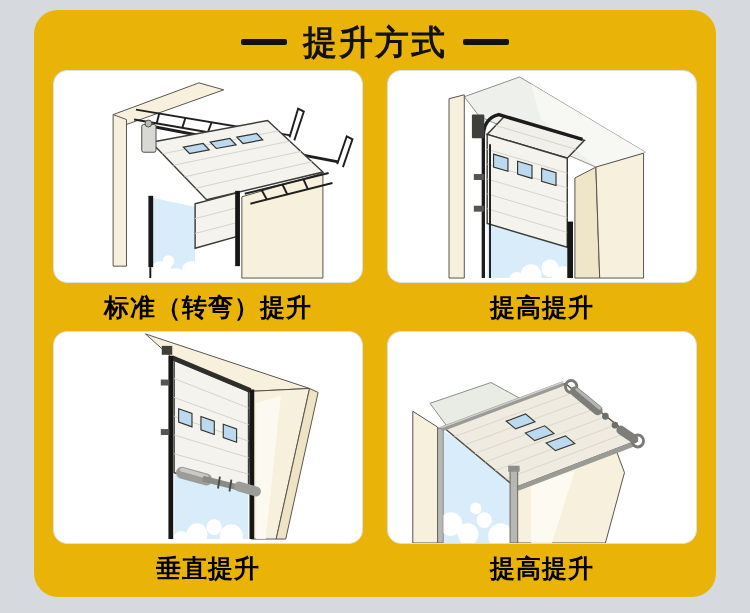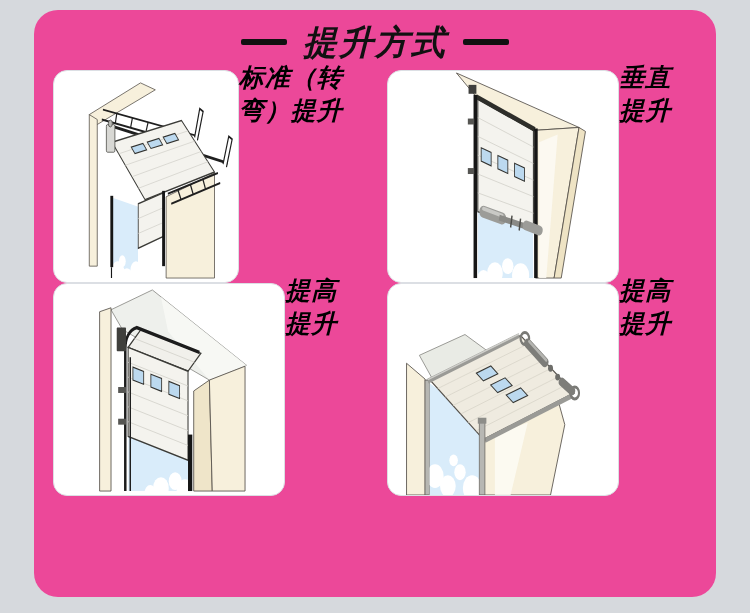--- a/index.html
+++ b/index.html
@@ -3,37 +3,37 @@
 <meta charset="utf-8">
 <style>
   html,body{margin:0;padding:0;}
   body{
     width:750px;height:613px;overflow:hidden;position:relative;
     background:#d6d9dd;
     font-family:"Liberation Sans","DejaVu Sans",sans-serif;
   }
   .panel{
     position:absolute;left:34px;top:10px;width:682px;height:587px;
-    background:#ec4899;border-radius:24px;font-style:italic;
+    background:#eab308;border-radius:24px;
   }
   .title-row{
     height:56px;display:flex;align-items:center;justify-content:center;
     gap:16px;padding-top:4px;
   }
   .title-dash{
     width:46px;height:6px;background:#111;border-radius:2px;flex:0 0 auto;
   }
   .title-text{
     font-size:34px;font-weight:700;color:#111;letter-spacing:2px;line-height:1;
   }
   .grid{
     display:grid;grid-template-columns:310px 310px;column-gap:24px;
     justify-content:center;
   }
-  .cell{display:flex;flex-direction:row;}
+  .cell{display:flex;flex-direction:column;}
   .card{
     width:308px;height:211px;background:#fff;
     border:1px solid #dcdfe4;border-radius:14px;overflow:hidden;
   }
   .card svg{width:100%;height:100%;display:block;}
   .caption{
     height:48px;display:flex;align-items:center;justify-content:center;
     font-size:25px;font-weight:700;color:#000;letter-spacing:1px;
   }
 </style>
@@ -119,20 +119,74 @@
           <circle cx="99" cy="53" r="3.5" fill="#b9b9b5" stroke="#4a4a46" stroke-width="1"></circle>
         </svg>
       </div>
       <div class="caption">标准（转弯）提升</div>
     </div>
 
     <div class="cell">
       <div class="card">
         <svg viewBox="0 0 323 213" preserveAspectRatio="none">
           <defs>
+            <clipPath id="sky2">
+                <polygon points="104,154 188,178 188,209 104,209"></polygon>
+              </clipPath>
+          </defs>
+
+          <polygon points="80,26 138,6 270,82 218,97 96,46" fill="#eef0ec" stroke="#8b8b86" stroke-width="1"></polygon>
+          <polygon points="150,13 270,82 218,97 160,48" fill="#f8f9f6" opacity="0.85"></polygon>
+
+          <polygon points="64,28 80,24 80,209 64,209" fill="#f7f0dc" stroke="#55504a" stroke-width="1"></polygon>
+
+          <polygon points="196,108 218,97 222,209 196,209" fill="#efe5c9" stroke="#55504a" stroke-width="1"></polygon>
+          <polygon points="218,97 268,83 268,209 222,209" fill="#f7f0dc" stroke="#55504a" stroke-width="1"></polygon>
+
+          <g clip-path="url(#sky2)">
+            <rect x="104" y="154" width="84" height="55" fill="#d9ecfa"></rect>
+            <circle cx="150" cy="206" r="11" fill="#ffffff"></circle>
+            <circle cx="170" cy="199" r="9" fill="#ffffff"></circle>
+            <circle cx="184" cy="209" r="12" fill="#ffffff"></circle>
+            <circle cx="135" cy="211" r="8" fill="#ffffff"></circle>
+          </g>
+
+          <polygon points="104,64 122,46 206,70 188,88" fill="#f1f0eb" stroke="#3c3c38" stroke-width="1.5"></polygon>
+          <line x1="113" y1="55" x2="197" y2="79" stroke="#d3d2cb" stroke-width="1"></line>
+
+          <polygon points="104,64 188,88 188,178 104,154" fill="#f4f3ee" stroke="#3c3c38" stroke-width="1.5"></polygon>
+          <g stroke="#d3d2cb" stroke-width="1">
+            <line x1="104" y1="79" x2="188" y2="103"></line>
+            <line x1="104" y1="94" x2="188" y2="118"></line>
+            <line x1="104" y1="109" x2="188" y2="133"></line>
+            <line x1="104" y1="124" x2="188" y2="148"></line>
+            <line x1="104" y1="139" x2="188" y2="163"></line>
+          </g>
+          <g fill="#bcd9ef" stroke="#333330" stroke-width="1.2">
+            <polygon points="110.7,83.9 125.8,88.2 125.8,101.2 110.7,96.9"></polygon>
+            <polygon points="135.9,91.1 151,95.4 151,108.4 135.9,104.1"></polygon>
+            <polygon points="161.1,98.3 176.2,102.6 176.2,115.6 161.1,111.3"></polygon>
+          </g>
+
+          <path d="M100,209 L100,66 Q100,48 116,44 L204,69" stroke="#1c1c1c" stroke-width="3.5" fill="none"></path>
+          <path d="M107,209 L107,74" stroke="#1c1c1c" stroke-width="2" fill="none"></path>
+          <rect x="188" y="152" width="6" height="57" fill="#161616"></rect>
+
+          <rect x="88" y="44" width="13" height="24" rx="1" fill="#3f3f3c"></rect>
+          <rect x="90" y="104" width="11" height="6" fill="#555552"></rect>
+          <rect x="90" y="136" width="11" height="6" fill="#555552"></rect>
+        </svg>
+      </div>
+      <div class="caption">提高提升</div>
+    </div>
+
+    <div class="cell">
+      <div class="card">
+        <svg viewBox="0 0 323 213" preserveAspectRatio="none">
+          <defs>
             <clipPath id="sky3">
                 <polygon points="126,142 204,160 204,209 126,209"></polygon>
               </clipPath>
           </defs>
 
           <polygon points="96,2 268,57 204,60 126,28" fill="#f7f0dc" stroke="#55504a" stroke-width="1"></polygon>
           <polygon points="204,60 268,57 233,209 207,209" fill="#f7f0dc" stroke="#55504a" stroke-width="1"></polygon>
           <polygon points="268,57 277,61 243,209 233,209" fill="#eee3c4" stroke="#55504a" stroke-width="1"></polygon>
           <polygon points="212,72 238,64 222,209 212,209" fill="#fcfaf3" opacity="0.9"></polygon>
 
@@ -168,74 +222,20 @@
 
           <line x1="134" y1="142" x2="160" y2="149" stroke="#9c9c98" stroke-width="12" stroke-linecap="round"></line>
           <line x1="134" y1="139" x2="160" y2="146" stroke="#c9c9c5" stroke-width="4" stroke-linecap="round"></line>
           <line x1="156" y1="148" x2="198" y2="158" stroke="#8a8a86" stroke-width="6"></line>
           <line x1="194" y1="156" x2="212" y2="161" stroke="#9c9c98" stroke-width="10" stroke-linecap="round"></line>
           <line x1="174" y1="146" x2="172" y2="158" stroke="#4a4a46" stroke-width="2"></line>
           <line x1="186" y1="149" x2="184" y2="161" stroke="#4a4a46" stroke-width="2"></line>
         </svg>
       </div>
       <div class="caption">垂直提升</div>
-    </div>
-
-    <div class="cell">
-      <div class="card">
-        <svg viewBox="0 0 323 213" preserveAspectRatio="none">
-          <defs>
-            <clipPath id="sky2">
-                <polygon points="104,154 188,178 188,209 104,209"></polygon>
-              </clipPath>
-          </defs>
-
-          <polygon points="80,26 138,6 270,82 218,97 96,46" fill="#eef0ec" stroke="#8b8b86" stroke-width="1"></polygon>
-          <polygon points="150,13 270,82 218,97 160,48" fill="#f8f9f6" opacity="0.85"></polygon>
-
-          <polygon points="64,28 80,24 80,209 64,209" fill="#f7f0dc" stroke="#55504a" stroke-width="1"></polygon>
-
-          <polygon points="196,108 218,97 222,209 196,209" fill="#efe5c9" stroke="#55504a" stroke-width="1"></polygon>
-          <polygon points="218,97 268,83 268,209 222,209" fill="#f7f0dc" stroke="#55504a" stroke-width="1"></polygon>
-
-          <g clip-path="url(#sky2)">
-            <rect x="104" y="154" width="84" height="55" fill="#d9ecfa"></rect>
-            <circle cx="150" cy="206" r="11" fill="#ffffff"></circle>
-            <circle cx="170" cy="199" r="9" fill="#ffffff"></circle>
-            <circle cx="184" cy="209" r="12" fill="#ffffff"></circle>
-            <circle cx="135" cy="211" r="8" fill="#ffffff"></circle>
-          </g>
-
-          <polygon points="104,64 122,46 206,70 188,88" fill="#f1f0eb" stroke="#3c3c38" stroke-width="1.5"></polygon>
-          <line x1="113" y1="55" x2="197" y2="79" stroke="#d3d2cb" stroke-width="1"></line>
-
-          <polygon points="104,64 188,88 188,178 104,154" fill="#f4f3ee" stroke="#3c3c38" stroke-width="1.5"></polygon>
-          <g stroke="#d3d2cb" stroke-width="1">
-            <line x1="104" y1="79" x2="188" y2="103"></line>
-            <line x1="104" y1="94" x2="188" y2="118"></line>
-            <line x1="104" y1="109" x2="188" y2="133"></line>
-            <line x1="104" y1="124" x2="188" y2="148"></line>
-            <line x1="104" y1="139" x2="188" y2="163"></line>
-          </g>
-          <g fill="#bcd9ef" stroke="#333330" stroke-width="1.2">
-            <polygon points="110.7,83.9 125.8,88.2 125.8,101.2 110.7,96.9"></polygon>
-            <polygon points="135.9,91.1 151,95.4 151,108.4 135.9,104.1"></polygon>
-            <polygon points="161.1,98.3 176.2,102.6 176.2,115.6 161.1,111.3"></polygon>
-          </g>
-
-          <path d="M100,209 L100,66 Q100,48 116,44 L204,69" stroke="#1c1c1c" stroke-width="3.5" fill="none"></path>
-          <path d="M107,209 L107,74" stroke="#1c1c1c" stroke-width="2" fill="none"></path>
-          <rect x="188" y="152" width="6" height="57" fill="#161616"></rect>
-
-          <rect x="88" y="44" width="13" height="24" rx="1" fill="#3f3f3c"></rect>
-          <rect x="90" y="104" width="11" height="6" fill="#555552"></rect>
-          <rect x="90" y="136" width="11" height="6" fill="#555552"></rect>
-        </svg>
-      </div>
-      <div class="caption">提高提升</div>
     </div>
 
     <div class="cell">
       <div class="card">
         <svg viewBox="0 0 323 213" preserveAspectRatio="none">
           <defs>
             <clipPath id="sky4">
                 <polygon points="58,100 129,139 134,213 58,213"></polygon>
               </clipPath>
           </defs>

